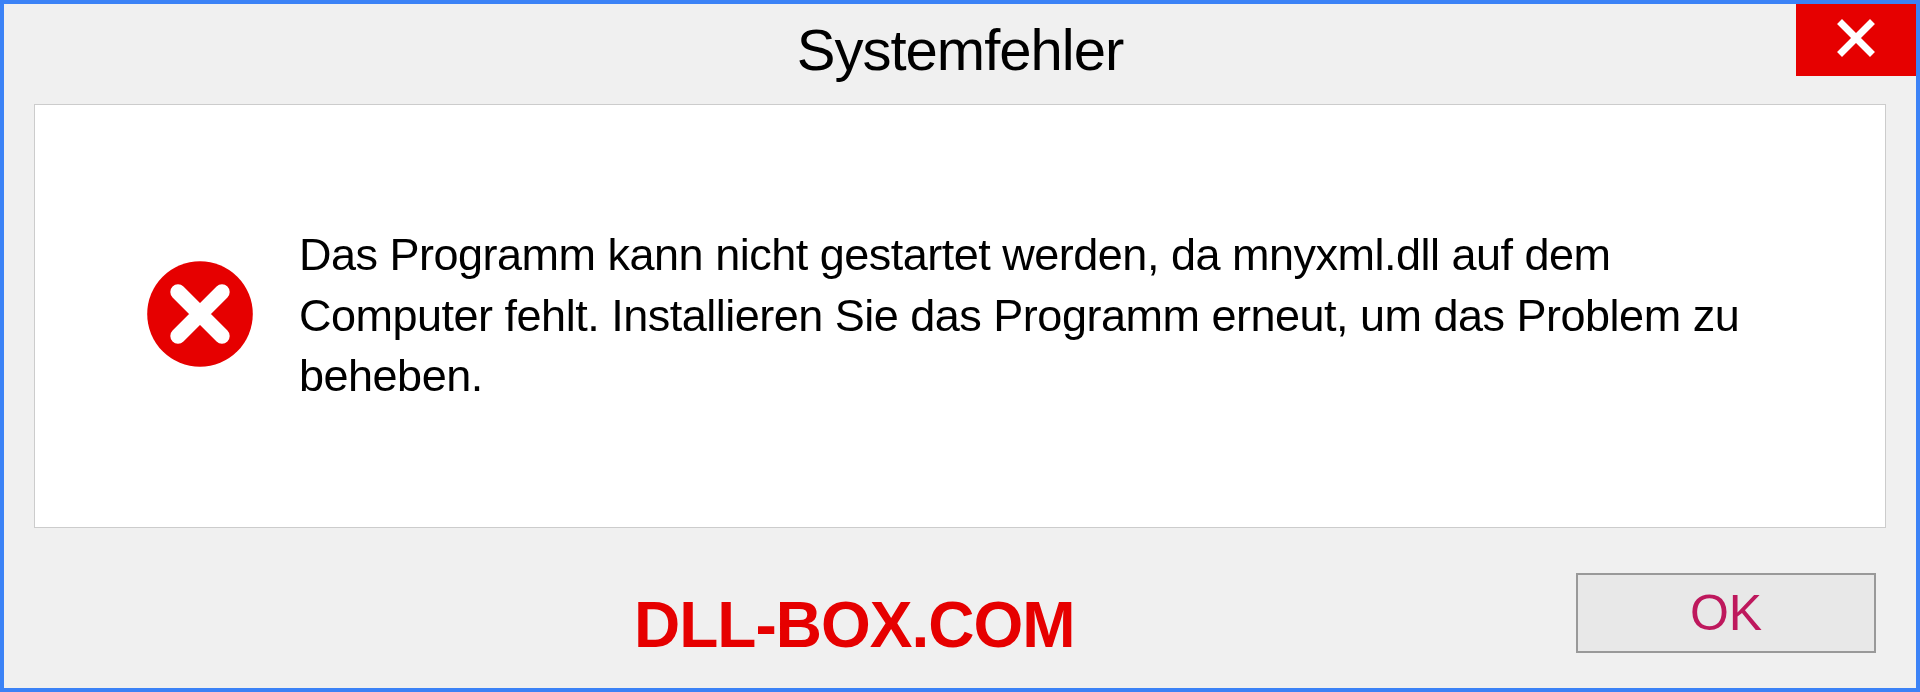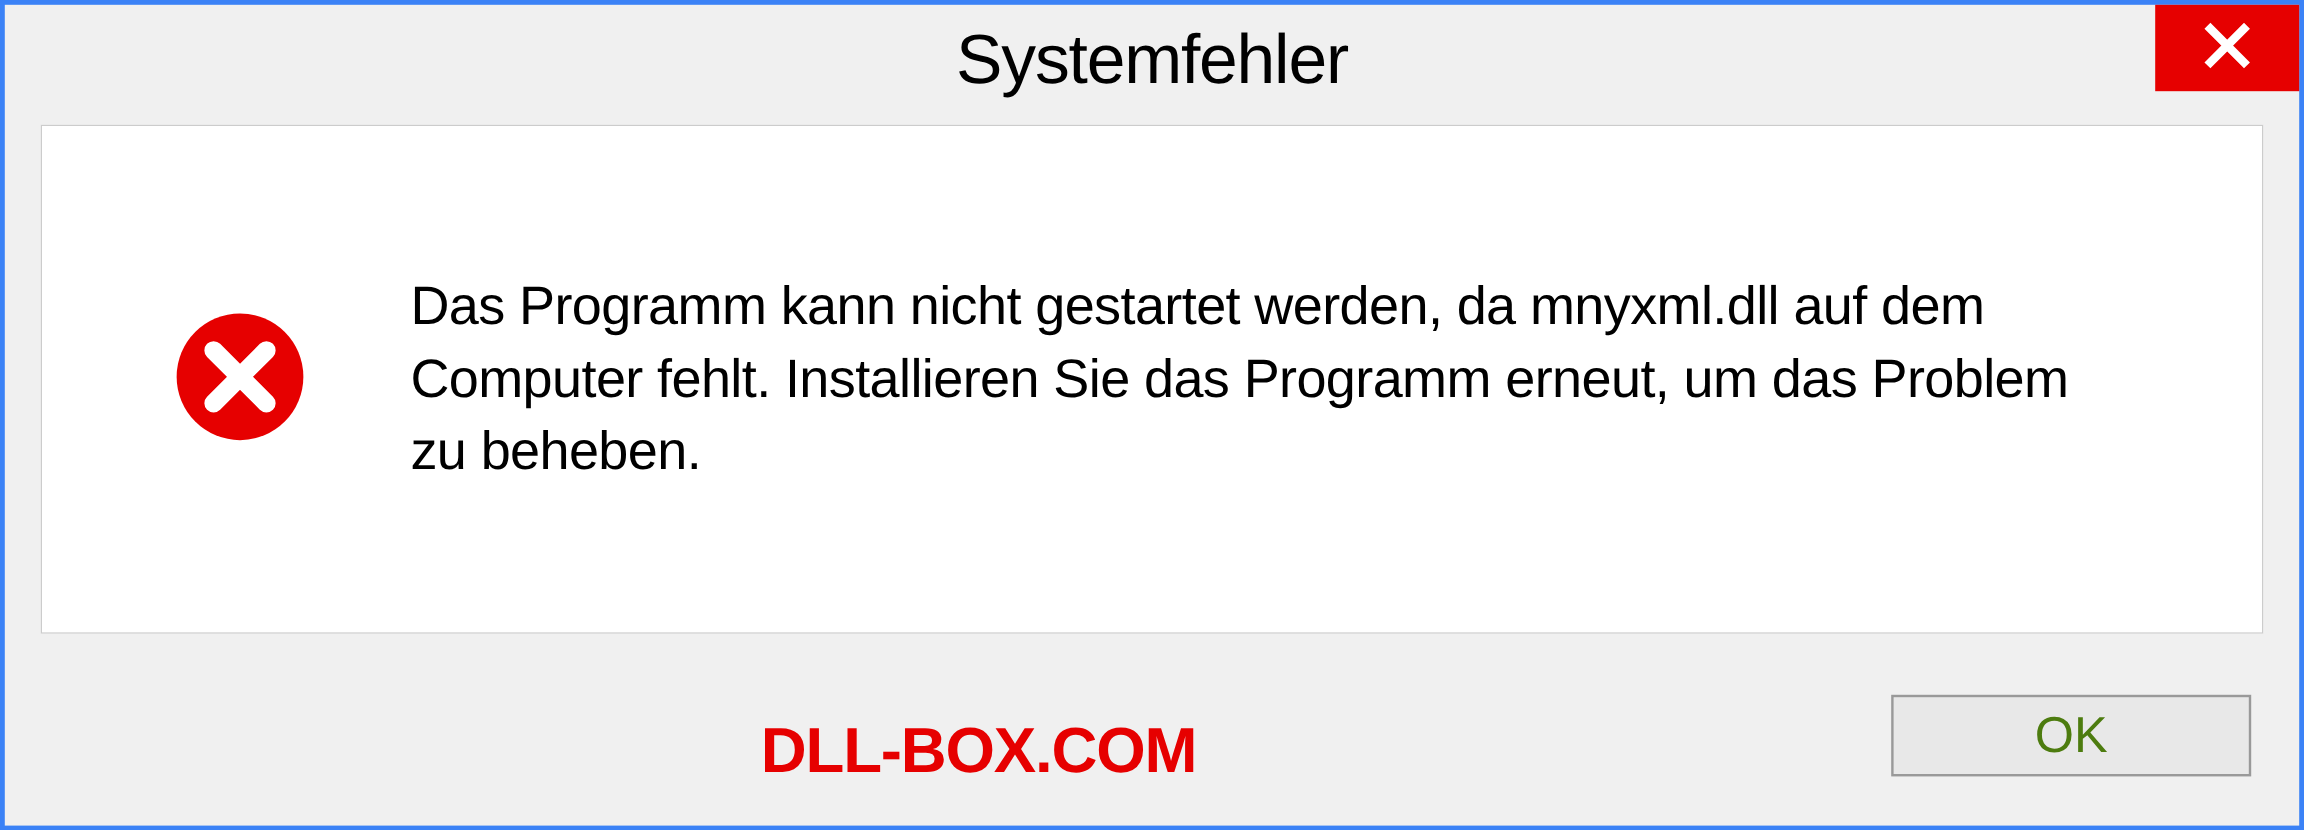--- a/index.html
+++ b/index.html
@@ -53,21 +53,21 @@
       height: 42px;
     }
     .content-box {
       margin: 10px 30px 20px 30px;
       background: #fff;
       border: 1px solid #ccc;
       flex: 1;
       display: flex;
       align-items: center;
       padding: 60px 117px 60px 110px;
-      gap: 87px;
+      gap: 44px;
     }
     .error-icon {
       flex-shrink: 0;
     }
     .error-icon svg {
       width: 110px;
       height: 110px;
     }
     .message {
       font-size: 45px;
@@ -76,34 +76,34 @@
       letter-spacing: -0.5px;
     }
     .bottom-bar {
       display: flex;
       align-items: center;
       justify-content: space-between;
       padding: 20px 40px 30px 40px;
       height: 140px;
     }
     .watermark {
-      font-size: 53px;
+      font-size: 64px;
       font-weight: 900;
       color: #e60000;
       letter-spacing: -1px;
       margin-left: 590px;
       margin-top: 24px;
     }
     .ok-btn {
       width: 300px;
-      height: 68px;
+      height: 80px;
       background: #e8e8e8;
       border: 2px solid #999;
-      font-size: 42px;
-      color: #4d7c0f;
+      font-size: 50px;
+      color: #be185d;
       cursor: pointer;
       display: flex;
       align-items: center;
       justify-content: center;
     }
   </style>
 </head>
 <body>
 
 <div class="dialog">

